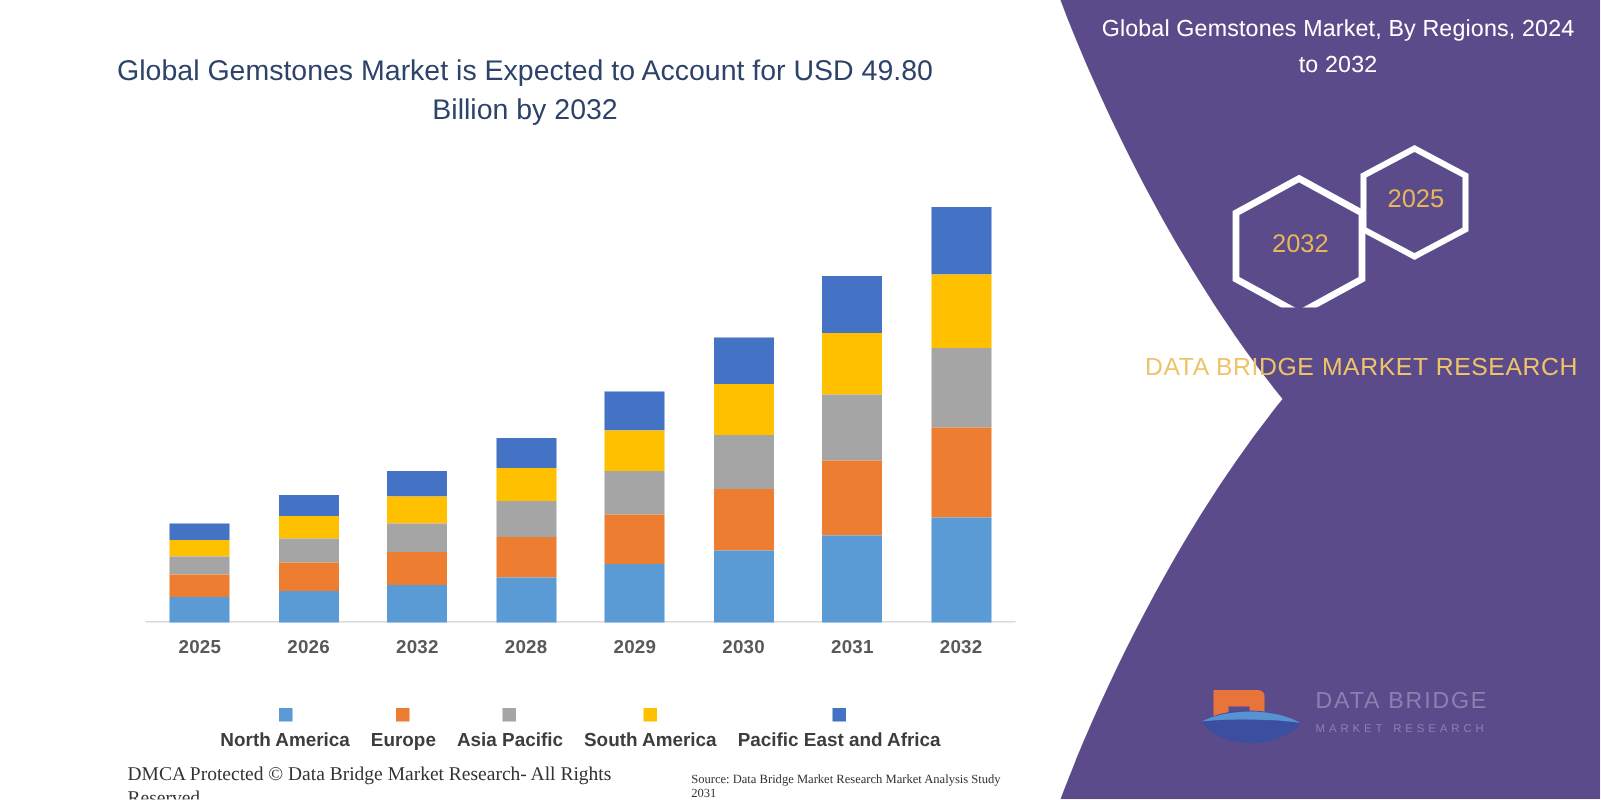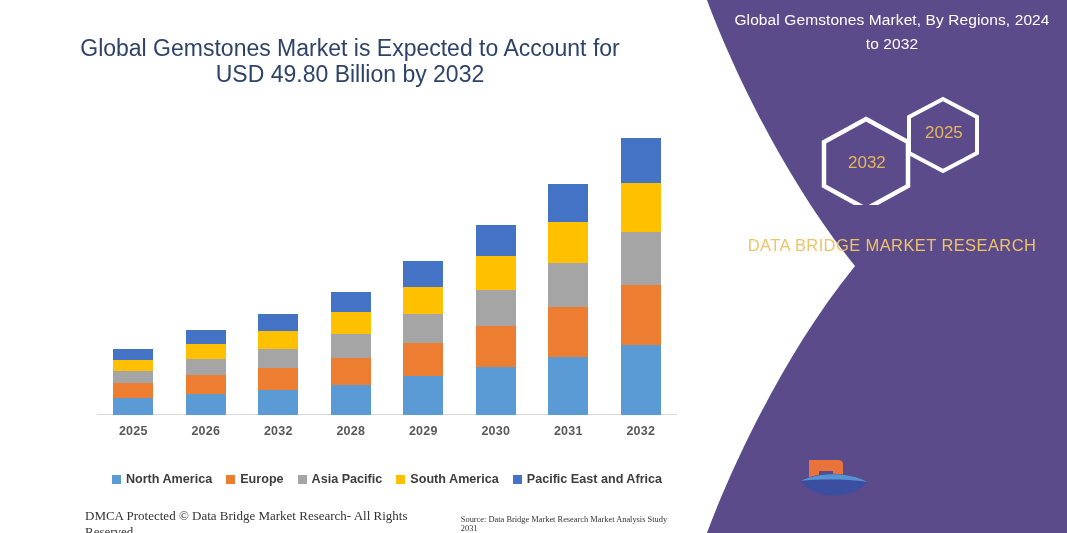--- a/index.html
+++ b/index.html
@@ -30,42 +30,42 @@
   .hex-group{ position:absolute; top:95px; left:58px; width:280px; height:110px; }
 
   .hex-label{
     position:absolute; color:#E8B55C; font-size:17px; font-weight:400;
   }
   .hex-2025-label{ left:180px; top:28px; }
   .hex-2032-label{ left:103px; top:58px; }
 
   .brand-text{
     position:absolute; top:232px; left:45px; width:320px;
-    text-align:center; color:#EFC368;
+    text-align:right; color:#EFC368;
     font-size:16.5px; line-height:26px; letter-spacing:.4px;
   }
 
   
   .logo-wrap{ position:absolute; left:110px; top:455px; width:250px; height:60px; }
   .logo-text{ position:absolute; left:80px; top:5px; }
   .logo-name{
     color:#8E7FB0; font-size:15.5px; letter-spacing:1.2px; font-weight:400;
     line-height:16px;
   }
   .logo-sub{
     color:#8E7FB0; font-size:7.6px; letter-spacing:2.6px; margin-top:5px;
   }
 
   
   .chart-area{ position:absolute; top:0; left:0; width:700px; height:533px; }
 
   .chart-title{
     position:absolute; top:35px; left:70px; width:560px;
     text-align:center; color:#2E4369;
-    font-size:23px; line-height:26px; font-weight:400;
+    font-size:19px; line-height:26px; font-weight:400;
   }
   .axis-line{
     position:absolute; left:97px; top:414px; width:580px; height:1.4px;
     background:#d9d9d9;
   }
   .bars{
     position:absolute; left:97px; top:115px; width:580px; height:300px;
     display:flex; align-items:flex-end; justify-content:space-around;
   }
   .bar-col{ width:72px; display:flex; flex-direction:column; justify-content:flex-end;
@@ -79,21 +79,21 @@
   }
   .xlabel{
     width:72px; text-align:center; color:#595959;
     font-size:12.5px; font-weight:bold; letter-spacing:.2px;
   }
 
   .legend{
     position:absolute; left:97px; top:472px; width:580px;
     display:flex; justify-content:center; align-items:center; gap:14px;
   }
-  .legend-item{ display:flex; align-items:center; gap:5px; }
+  .legend-item{ display:flex; align-items:center; gap:5px;flex-direction:column; }
   .legend-swatch{ width:9px; height:9px; display:inline-block; }
   .legend-label{ color:#3D3D3D; font-size:12.6px; font-weight:bold; white-space:nowrap; }
 
   .footer{
     position:absolute; left:85px; top:508px; width:600px;
     display:flex; justify-content:space-between; align-items:center;
     font-family:"Liberation Serif", serif;
   }
   .footer-left{ color:#333; font-size:13px; }
   .footer-right{ color:#333; font-size:8.4px; }
@@ -244,16 +244,20 @@
       </div>
 
       <div class="brand-text">DATA BRIDGE MARKET RESEARCH</div>
 
       <div class="logo-wrap">
         <svg width="75" height="50" viewBox="0 0 75 50">
           <path d="M12 5 L12 34 L22 34 L22 16 L36 16 L36 34 L46 34 L46 9 C46 6.5 44 5 41.5 5 Z" fill="#E8733B"></path>
           <path d="M4 26 C22 16 52 16 70 28 C52 46 16 44 4 26 Z" fill="#3B4EA0"></path>
           <path d="M4 26 C22 17 52 17 70 27 C52 24 20 24 4 26 Z" fill="#5B9BD5" opacity="0.9"></path>
         </svg>
+        <div class="logo-text">
+          <div class="logo-name">DATA BRIDGE</div>
+          <div class="logo-sub">MARKET RESEARCH</div>
+        </div>
       </div>
     </div>
   </div>
 </div>
 
 </body></html>

